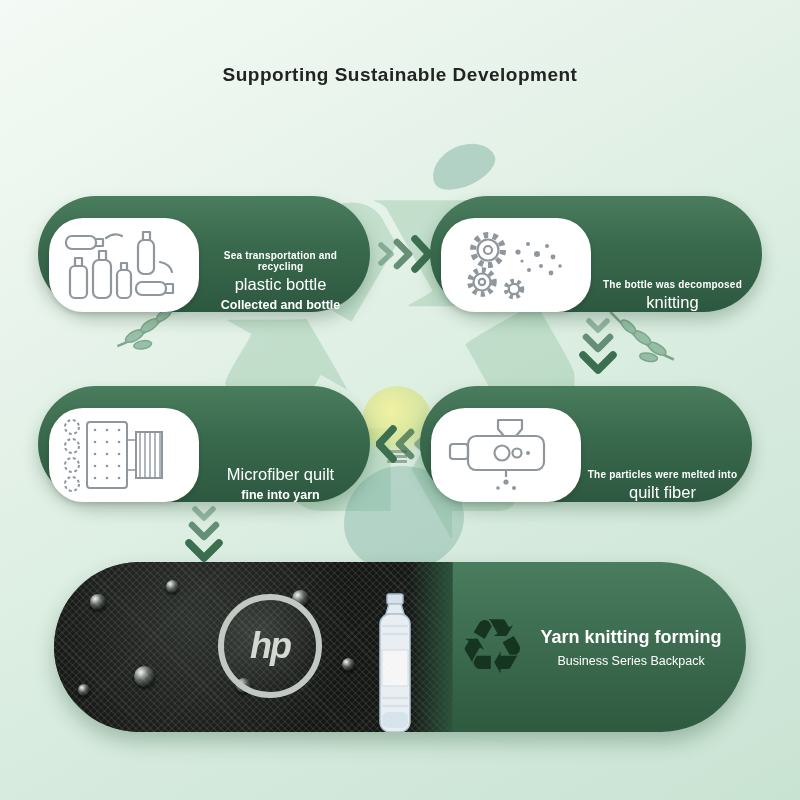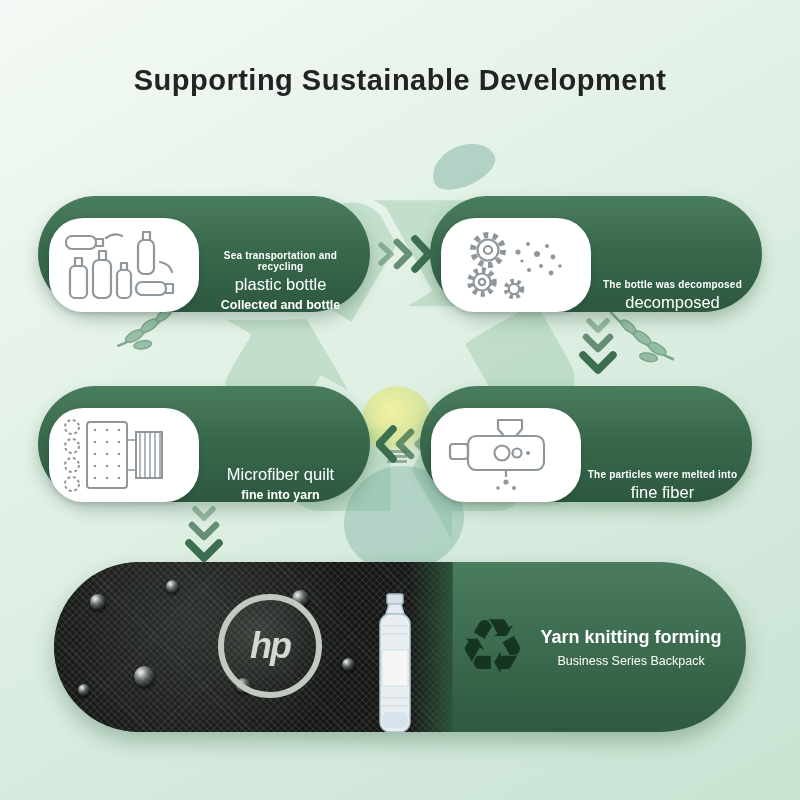--- a/index.html
+++ b/index.html
@@ -18,21 +18,21 @@
     background:radial-gradient(circle at 42% 35%,rgba(244,242,150,.95),rgba(210,224,130,.75) 55%,rgba(170,205,150,.12) 78%);}
   .bulb::after{content:"";position:absolute;left:25px;top:64px;width:20px;height:15px;
     background:repeating-linear-gradient(180deg,#8ea492 0 3px,transparent 3px 5px);}
   .blob{position:absolute;background:#74aa9c;}
   .blob-face{left:344px;top:466px;width:120px;height:106px;opacity:.38;
     border-radius:48% 52% 55% 45% / 55% 48% 52% 45%;}
   .blob-top{left:430px;top:146px;width:66px;height:40px;opacity:.45;
     border-radius:50% 50% 50% 50%/60% 60% 40% 40%;transform:rotate(-25deg);}
 
   .title{position:absolute;top:64px;left:0;width:100%;margin:0;text-align:center;
-    font-size:29px;font-weight:700;color:#232323;letter-spacing:.5px;}
+    font-size:19px;font-weight:700;color:#232323;letter-spacing:.5px;}
 
   
   .pill{position:absolute;height:116px;border-radius:58px;display:flex;align-items:flex-end;
     background:linear-gradient(180deg,#4a7c5e 0%,#39694c 45%,#2c5840 100%);
     box-shadow:0 8px 16px rgba(35,80,52,.28);}
   .pill-a{left:38px;top:196px;width:332px;}
   .pill-b{left:430px;top:196px;width:332px;}
   .pill-c{left:38px;top:386px;width:332px;}
   .pill-d{left:420px;top:386px;width:332px;}
   .plate{width:150px;height:94px;margin-left:11px;background:#fff;border-radius:34px;flex:none;
@@ -166,21 +166,21 @@
             <circle cx="89" cy="40" r="2"></circle>
           <circle cx="99" cy="47" r="2.4"></circle>
             <circle cx="77" cy="44" r="2"></circle>
           <circle cx="108" cy="40" r="1.8"></circle>
             <circle cx="70" cy="35" r="1.6"></circle>
         </g>
       </svg>
     </div>
     <div class="step-text">
       <div class="t-small">The bottle was decomposed</div>
-      <div class="t-big">decomposed</div>
+      <div class="t-big">knitting</div>
     </div>
   </div>
 
   <svg class="chev chev-down1" width="40" height="58" viewBox="0 0 40 58">
     <path d="M11 5 L20 14 L29 5" stroke-width="5.5" opacity="0.45"></path>
     <path d="M8 21 L20 33 L32 21" stroke-width="6.5" opacity="0.75"></path>
     <path d="M5 39 L20 54 L35 39" stroke-width="7.5"></path>
   </svg>
 
   <div class="pill pill-c">
@@ -241,21 +241,21 @@
         <g fill="#8f979d" stroke="none">
           <circle cx="64" cy="66" r="2.6"></circle>
             <circle cx="72" cy="72" r="2"></circle>
           <circle cx="56" cy="72" r="1.8"></circle>
             <circle cx="86" cy="37" r="2"></circle>
         </g>
       </svg>
     </div>
     <div class="step-text">
       <div class="t-small">The particles were melted into</div>
-      <div class="t-big">fine fiber</div>
+      <div class="t-big">quilt fiber</div>
     </div>
   </div>
 
   <svg class="chev chev-down2" width="40" height="58" viewBox="0 0 40 58">
     <path d="M11 5 L20 14 L29 5" stroke-width="5.5" opacity="0.45"></path>
     <path d="M8 21 L20 33 L32 21" stroke-width="6.5" opacity="0.75"></path>
     <path d="M5 39 L20 54 L35 39" stroke-width="7.5"></path>
   </svg>
 
   <div class="banner">

